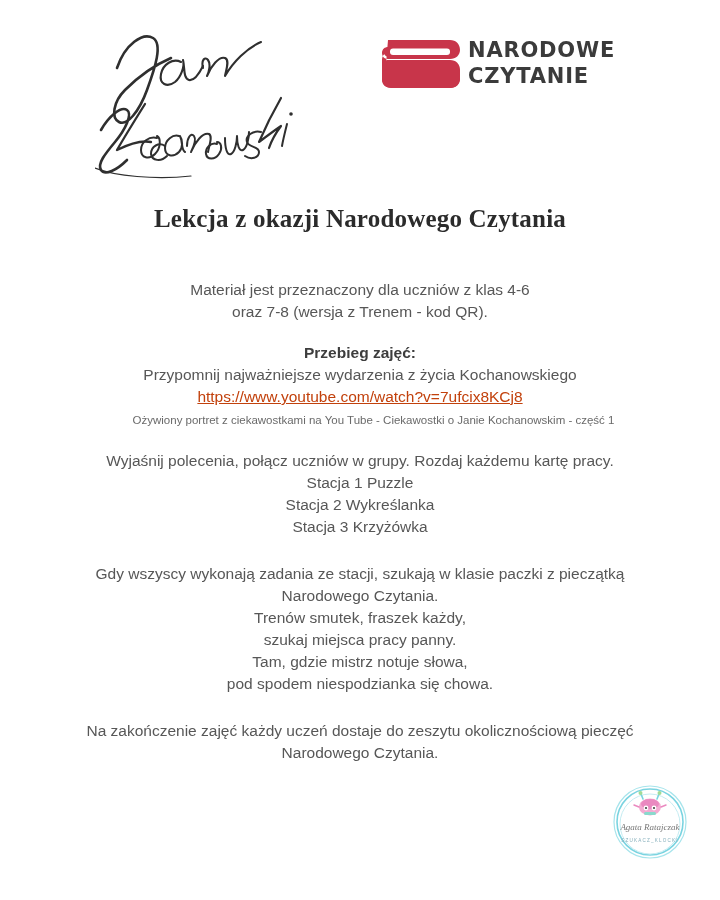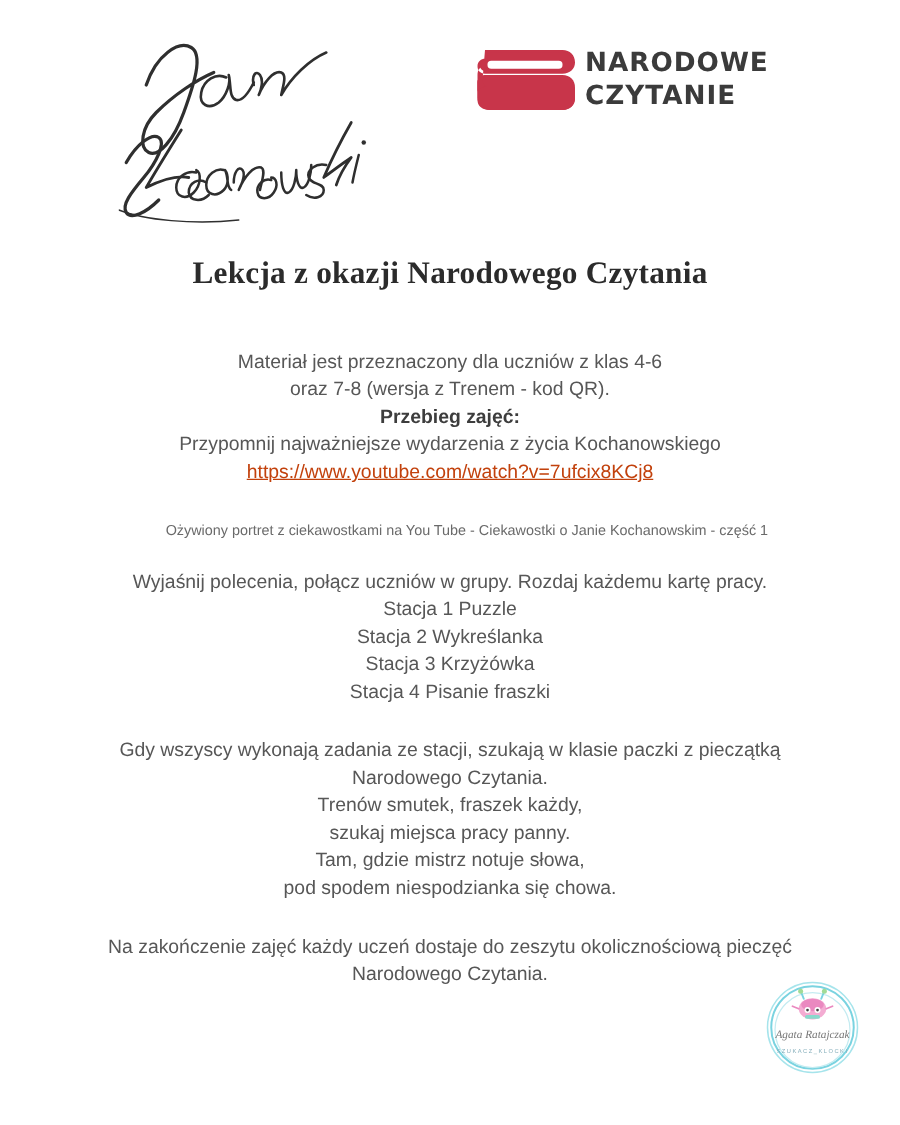--- a/index.html
+++ b/index.html
@@ -65,34 +65,34 @@
   
   .content {
     margin-top: 46px;
     text-align: center;
     font-size: 15.5px;
     line-height: 22px;
     color: #575757;
   }
   .block { margin: 0; }
   .line { display: block; }
-  .strong { font-weight: bold; color: #3d3d3d; }
+  .strong { font-weight: bold; color: #3d3d3d; margin-top: 19px; }
 
   .link-line {
     display: block;
     color: #c2410c;
     cursor: pointer;
   }
 
   .caption {
     display: block;
     font-size: 11.5px;
     line-height: 16px;
     color: #6a6a6a;
-    margin-top: 28px;
+    margin-top: 4px;
     padding-left: 27px;
   }
 
   .gap-1 { height: 22px; }
   .gap-2 { height: 25px; }
   .gap-3 { height: 25px; }
 
   
   .stamp {
     position: absolute;
@@ -171,21 +171,20 @@
     <span class="caption">Ożywiony portret z ciekawostkami na You Tube - Ciekawostki o Janie Kochanowskim - część 1</span>
   </p>
 
   <div class="gap-1"></div>
 
   <p class="block">
     <span class="line">Wyjaśnij polecenia, połącz uczniów w grupy.  Rozdaj każdemu kartę pracy.</span>
     <span class="line">Stacja 1 Puzzle</span>
     <span class="line">Stacja 2 Wykreślanka</span>
     <span class="line">Stacja 3 Krzyżówka</span>
-    <span class="line">Stacja 4 Pisanie fraszki</span>
   </p>
 
   <div class="gap-2"></div>
 
   <p class="block">
     <span class="line">Gdy wszyscy wykonają zadania ze stacji, szukają w klasie paczki z pieczątką</span>
     <span class="line">Narodowego Czytania.</span>
     <span class="line">Trenów smutek, fraszek każdy,</span>
     <span class="line">szukaj miejsca pracy panny.</span>
     <span class="line">Tam, gdzie mistrz notuje słowa,</span>

